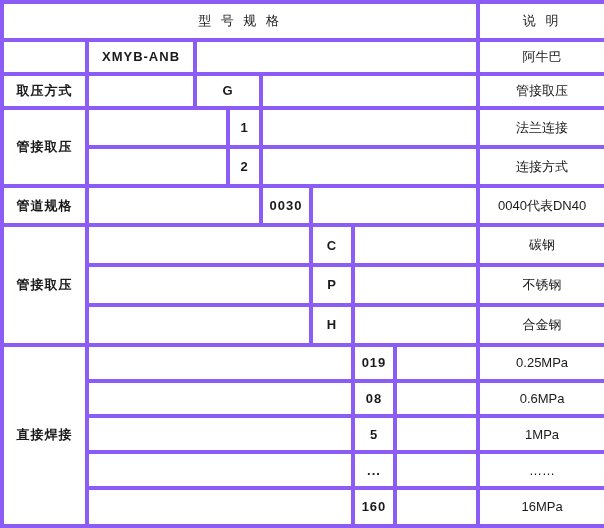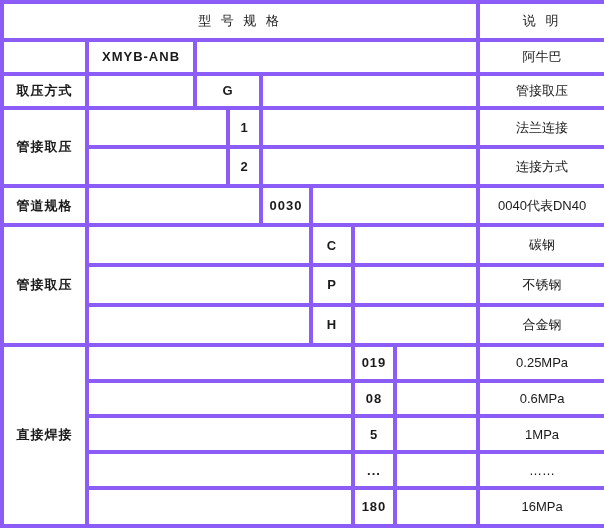--- a/index.html
+++ b/index.html
@@ -149,18 +149,18 @@
 
     <tr style="height:34px">
       <td class="blank" colspan="5"></td>
       <td class="rowlabel">...</td>
       <td class="blank"></td>
       <td class="desc">……</td>
     </tr>
 
     <tr style="height:36px">
       <td class="blank" colspan="5"></td>
-      <td class="rowlabel">180</td>
+      <td class="rowlabel">160</td>
       <td class="blank"></td>
       <td class="desc">16MPa</td>
     </tr>
   </tbody>
 </table>
 
 </body></html>

